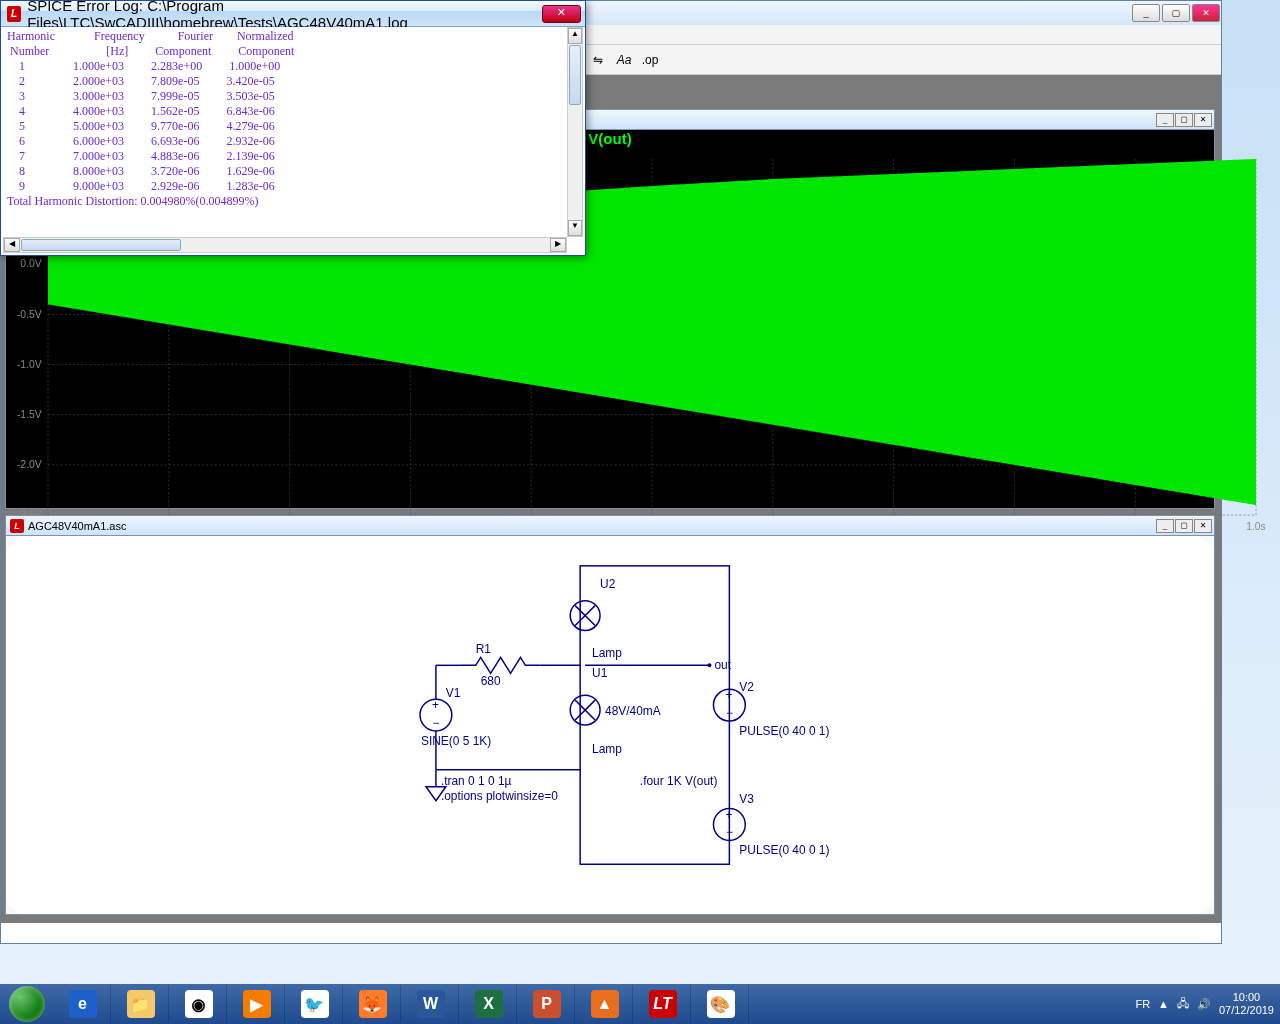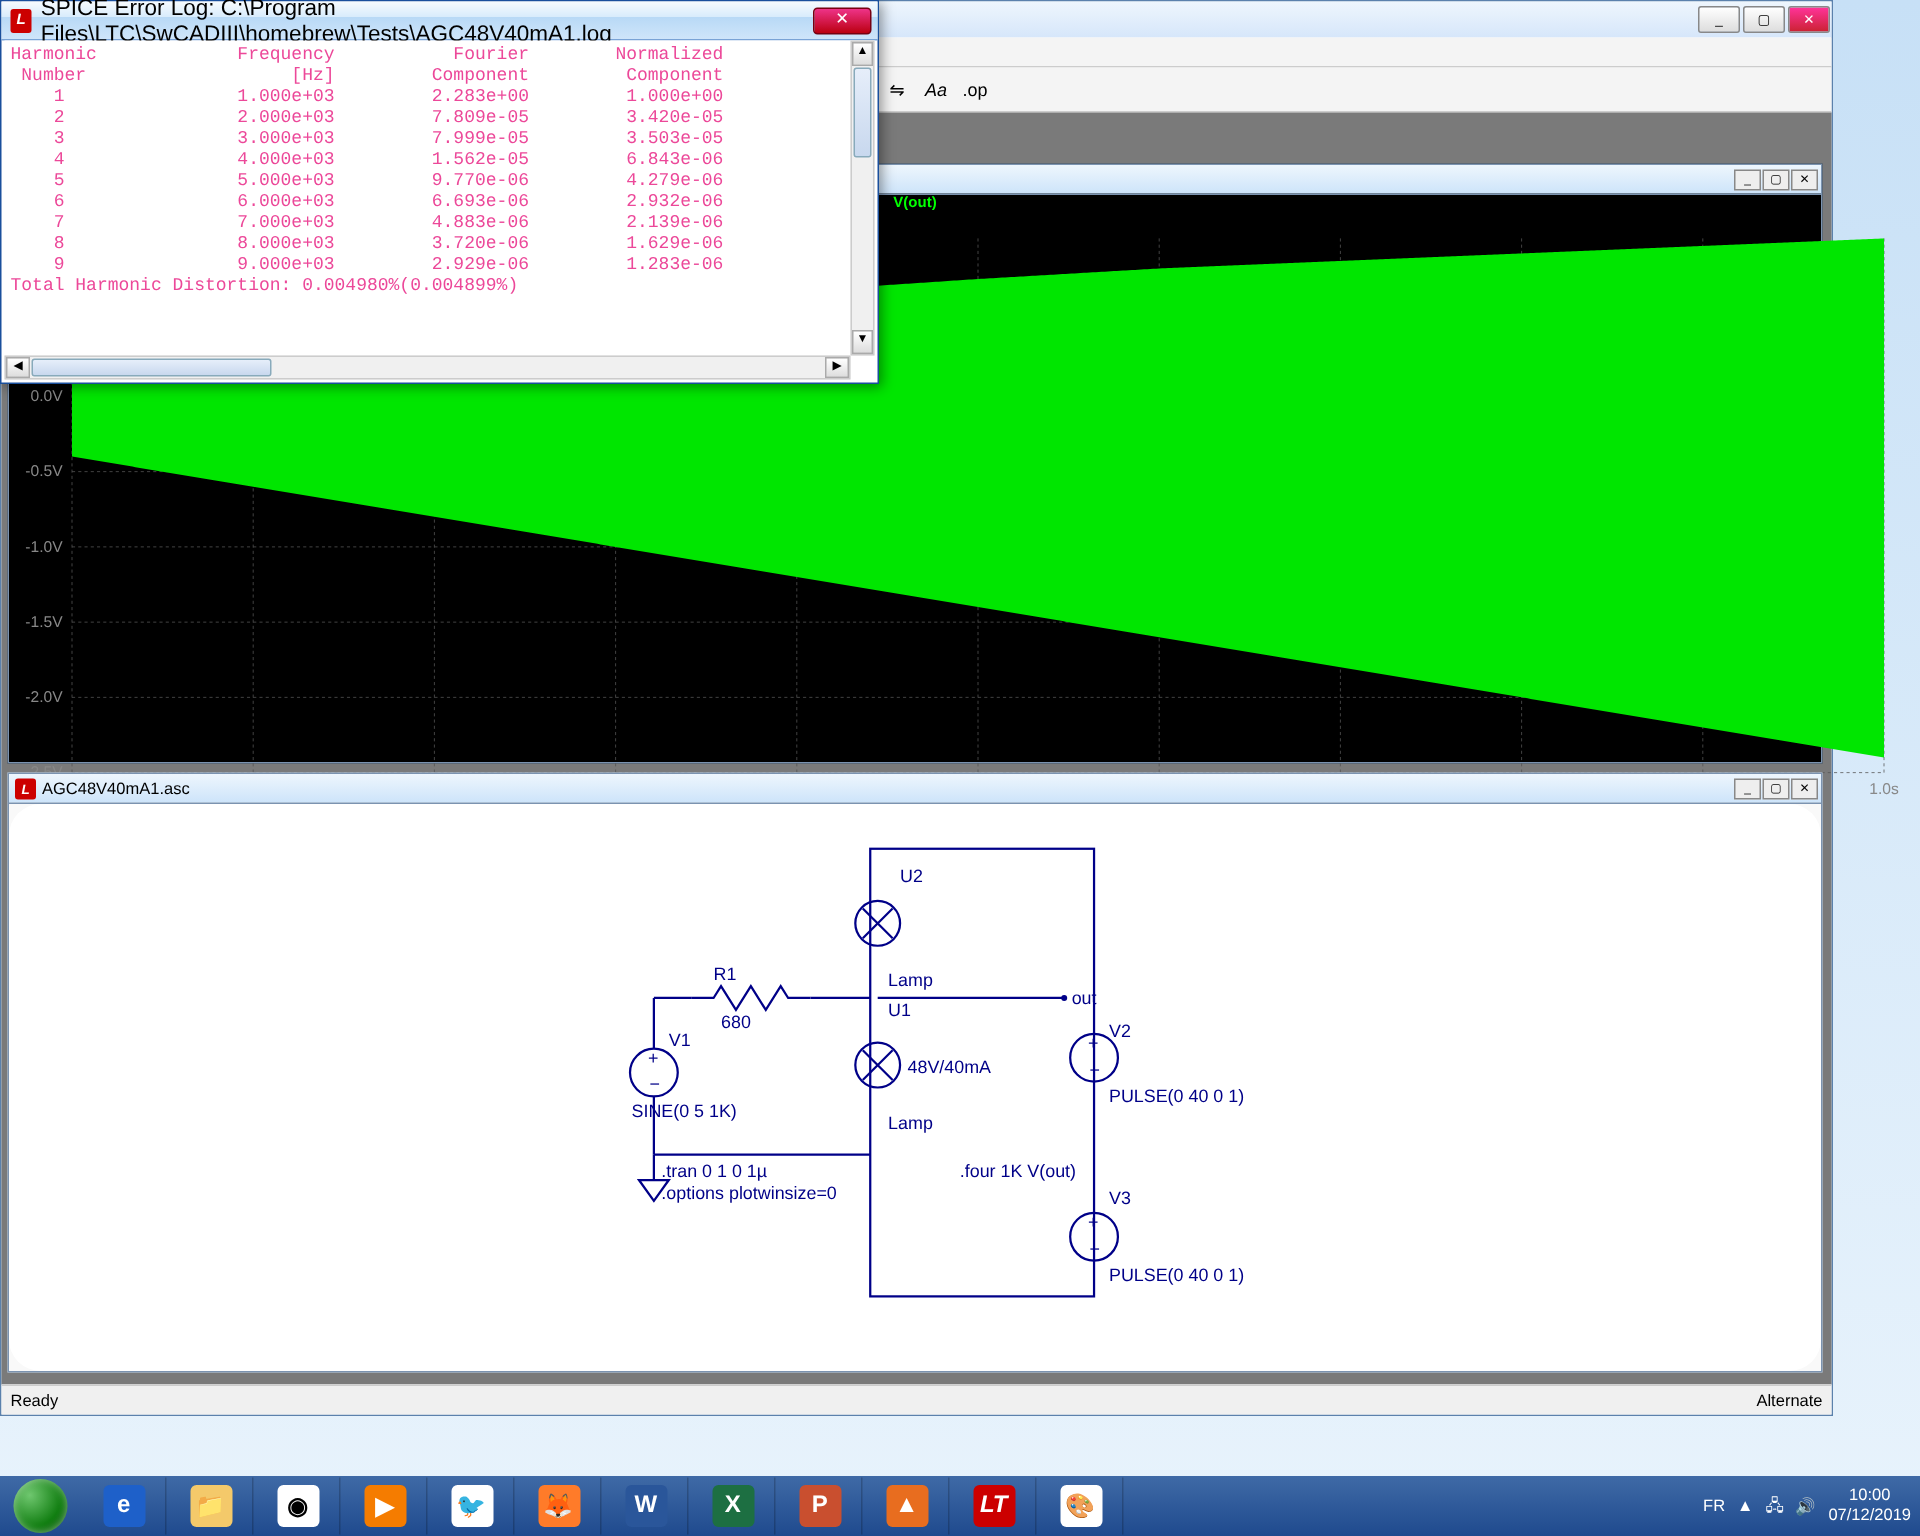--- a/index.html
+++ b/index.html
@@ -18,42 +18,42 @@
 .toolbar .sep { width: 1px; height: 20px; background: #ccc; margin: 0 2px; }
 
 .mdi-area { position: absolute; top: 74px; left: 0; right: 0; bottom: 20px; background: #7a7a7a; }
 
 
 .plot-window { position: absolute; top: 34px; left: 4px; width: 1210px; height: 400px; background: #000; border: 1px solid #7b93b0; }
 .child-titlebar { height: 20px; background: linear-gradient(to bottom, #eef6fd,#cde4fa); display: flex; align-items: center; font-size: 11px; padding-left: 4px; border-bottom: 1px solid #7b93b0;}
 .child-controls { margin-left: auto; display: flex; gap: 1px; padding-right: 2px;}
 .child-controls button { width: 18px; height: 14px; font-size: 8px; border: 1px solid #888; background: #eee; cursor: pointer;}
 .plot-area { position: absolute; top: 20px; left: 0; right: 0; bottom: 0; background: #000;}
-.trace-name { position: absolute; top: 0; left: 50%; transform: translateX(-50%); color: #0f0; font-size: 10px; font-weight: bold;}
+.trace-name { position: absolute; top: 0; left: 50%; transform: translateX(-50%); color: #0f0; font-size: 15px; font-weight: bold;}
 .plot-svg { position: absolute; top: 18px; left: 42px; right: 6px; bottom: 18px; }
 .gridline { stroke: #555; stroke-width: 0.5; stroke-dasharray: 2,2; }
 .waveform { fill: #00e600; }
 
 
 .schem-window { position: absolute; top: 440px; left: 4px; width: 1210px; height: 400px; background: #f9f9f9; border: 1px solid #7b93b0;}
 .schem-area { position: absolute; top: 20px; left: 0; right: 0; bottom: 0; background: #fff; border-radius: 21px;}
 .schem-svg text { font-family: Arial, sans-serif; font-size: 12px; fill: #000088; }
 .schem-svg .wire { stroke: #000088; stroke-width: 1.5; fill: none; }
 .schem-svg .comp { stroke: #000088; stroke-width: 1.5; fill: none; }
 
 .statusbar { position: absolute; bottom: 0; left: 0; right: 0; height: 20px; background: #f0f0f0; border-top: 1px solid #ccc; font-size: 11px; display: flex; align-items: center; padding: 0 6px;}
 .statusbar .right { margin-left: auto;}
 
 
 .log-window { position: absolute; top: 0; left: 0; width: 586px; height: 256px; background: #fff; border: 1px solid #1a4f9c; box-shadow: 2px 2px 8px rgba(0,0,0,0.4); z-index: 100;}
 .log-titlebar { height: 26px; background: linear-gradient(to bottom, #f7fbfe, #d9ecfc 40%, #b8d9f6 41%, #cfe5fa 100%); display: flex; align-items: center; border-bottom: 1px solid #7aa3d6;}
 .log-icon { width: 16px; height: 16px; background: #c00; margin: 0 6px; display:inline-block; border-radius: 2px; font-size: 10px; color: #fff; text-align: center; line-height: 16px; font-style: italic; font-weight: bold;}
 .log-titlebar span.title { font-size: 15px; color: #000; }
 .log-close { margin-left: auto; width: 44px; height: 18px; margin-right: 4px; background: linear-gradient(#e38, #b01); color: #fff; border: 1px solid #701; border-radius: 3px; font-size: 11px; text-align: center; cursor: pointer;}
-.log-body { position: absolute; top: 26px; left: 2px; right: 2px; bottom: 18px; overflow: hidden; font-family: Liberation Mono, monospace; font-size: 12px; white-space: pre; padding: 2px 4px; color: #ec4899; background: #fff;}
+.log-body { position: absolute; top: 26px; left: 2px; right: 2px; bottom: 18px; overflow: hidden; font-family: Liberation Serif, serif; font-size: 12px; white-space: pre; padding: 2px 4px; color: #6d28d9; background: #fff;}
 .log-scrollbar-v { position: absolute; right: 2px; top: 26px; bottom: 18px; width: 16px; background: #f0f0f0; border: 1px solid #ccc; display: flex; flex-direction: column;}
 .sb-btn { height: 16px; background: linear-gradient(#fff,#ddd); border: 1px solid #aaa; font-size: 8px; text-align: center; cursor: pointer;}
 .sb-thumb { flex: 0 0 60px; background: linear-gradient(#e6eefa,#c8d8ee); border: 1px solid #8ab; border-radius: 2px; margin: 1px; cursor: pointer;}
 .sb-track { flex: 1;}
 .log-scrollbar-h { position: absolute; left: 2px; right: 18px; bottom: 2px; height: 16px; background: #f0f0f0; border: 1px solid #ccc; display: flex;}
 .sb-btn-h { width: 16px; background: linear-gradient(#fff,#ddd); border: 1px solid #aaa; font-size: 8px; text-align: center; cursor: pointer;}
 .sb-thumb-h { flex: 0 0 160px; background: linear-gradient(#e6eefa,#c8d8ee); border: 1px solid #8ab; border-radius: 2px; margin: 1px; cursor: pointer;}
 
 
 .taskbar { position: absolute; left: 0; right: 0; bottom: 0; height: 40px; background: linear-gradient(to bottom, #3f6aa6 0%, #1f4a8e 100%); display: flex; align-items: center;}
@@ -234,24 +234,20 @@
 
           <text x="430" y="250">.tran 0 1 0 1µ</text>
           <text x="430" y="265">.options plotwinsize=0</text>
           <text x="630" y="250">.four 1K V(out)</text>
         </svg>
       </div>
     </div>
 
   </div>
 
-  <div class="statusbar">
-    <span>Ready</span>
-    <span class="right">Alternate</span>
-  </div>
 </div>
 
 <div class="log-window">
   <div class="log-titlebar">
     <span class="log-icon">L</span>
     <span class="title">SPICE Error Log: C:\Program Files\LTC\SwCADIII\homebrew\Tests\AGC48V40mA1.log</span>
     <div class="log-close">✕</div>
   </div>
   <div class="log-body" id="logbody">Harmonic             Frequency           Fourier        Normalized
  Number                   [Hz]         Component         Component

